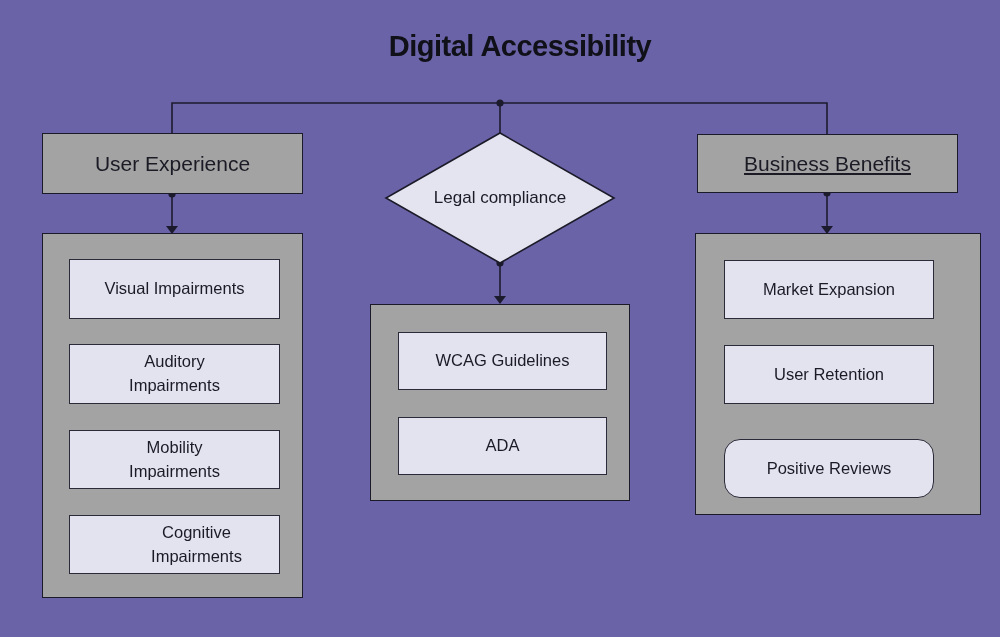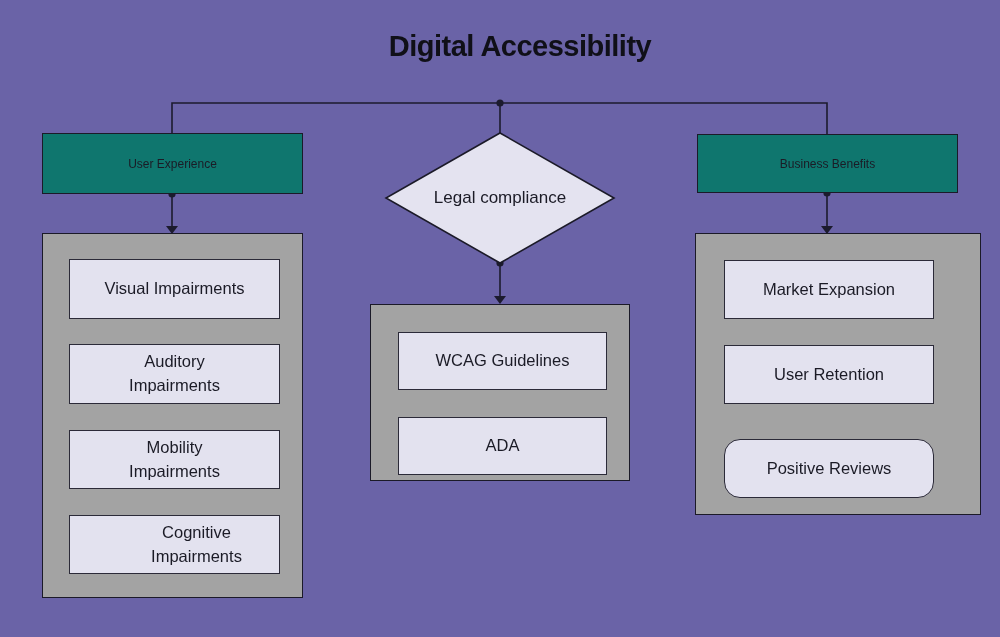--- a/index.html
+++ b/index.html
@@ -11,22 +11,22 @@
   }
   .stage{position:absolute;inset:0;width:1000px;height:637px;}
   .title{
     position:absolute;left:0;top:30px;width:1000px;
     text-align:center;font-size:29px;font-weight:700;
     letter-spacing:-0.5px;color:#101018;padding-left:20px;
   }
   svg.connectors{position:absolute;left:0;top:0;z-index:1;}
   .node{
     position:absolute;z-index:2;display:flex;align-items:center;justify-content:center;
-    background:#0f766e;border:1.6px solid #1B1A28;box-sizing:border-box;
-    font-size:12px;text-align:center;
+    background:#a3a3a3;border:1.6px solid #1B1A28;box-sizing:border-box;
+    font-size:21px;text-align:center;
   }
   .container-box{
     position:absolute;z-index:2;background:#a3a3a3;border:1.6px solid #1B1A28;
     box-sizing:border-box;
   }
   .leaf{
     position:absolute;display:flex;align-items:center;justify-content:center;
     background:#E3E2EF;border:1px solid #2B2A38;box-sizing:border-box;
     font-size:16.5px;line-height:1.45;text-align:center;white-space:pre-line;
   }
@@ -68,35 +68,35 @@
   </svg>
 
   <div class="node" style="left:42px;top:133px;width:261px;height:61px;">
     <span>User Experience</span>
   </div>
 
   <div class="diamond-label" style="left:400px;top:168px;width:200px;height:60px;">
     <span>Legal compliance</span>
   </div>
 
-  <div class="node" style="left:697px;top:134px;width:261px;height:59px;">
+  <div class="node" style="left:697px;top:134px;width:261px;height:59px;text-decoration:underline;">
     <span>Business Benefits</span>
   </div>
 
   <div class="container-box" style="left:42px;top:233px;width:261px;height:365px;">
     <div class="leaf" style="left:26px;top:25px;width:211px;height:60px;">Visual Impairments</div>
     <div class="leaf" style="left:26px;top:110px;width:211px;height:60px;">Auditory
 Impairments</div>
     <div class="leaf" style="left:26px;top:196px;width:211px;height:59px;">Mobility
 Impairments</div>
     <div class="leaf" style="left:26px;top:281px;width:211px;height:59px;padding-left:44px;">Cognitive
 Impairments</div>
   </div>
 
-  <div class="container-box" style="left:370px;top:304px;width:260px;height:177px;">
+  <div class="container-box" style="left:370px;top:304px;width:260px;height:197px;">
     <div class="leaf" style="left:27px;top:27px;width:209px;height:58px;">WCAG Guidelines</div>
     <div class="leaf" style="left:27px;top:112px;width:209px;height:58px;">ADA</div>
   </div>
 
   <div class="container-box" style="left:695px;top:233px;width:286px;height:282px;">
     <div class="leaf" style="left:28px;top:26px;width:210px;height:59px;">Market Expansion</div>
     <div class="leaf" style="left:28px;top:111px;width:210px;height:59px;">User Retention</div>
     <div class="leaf" style="left:28px;top:205px;width:210px;height:59px;border-radius:16px;">Positive Reviews</div>
   </div>
 

